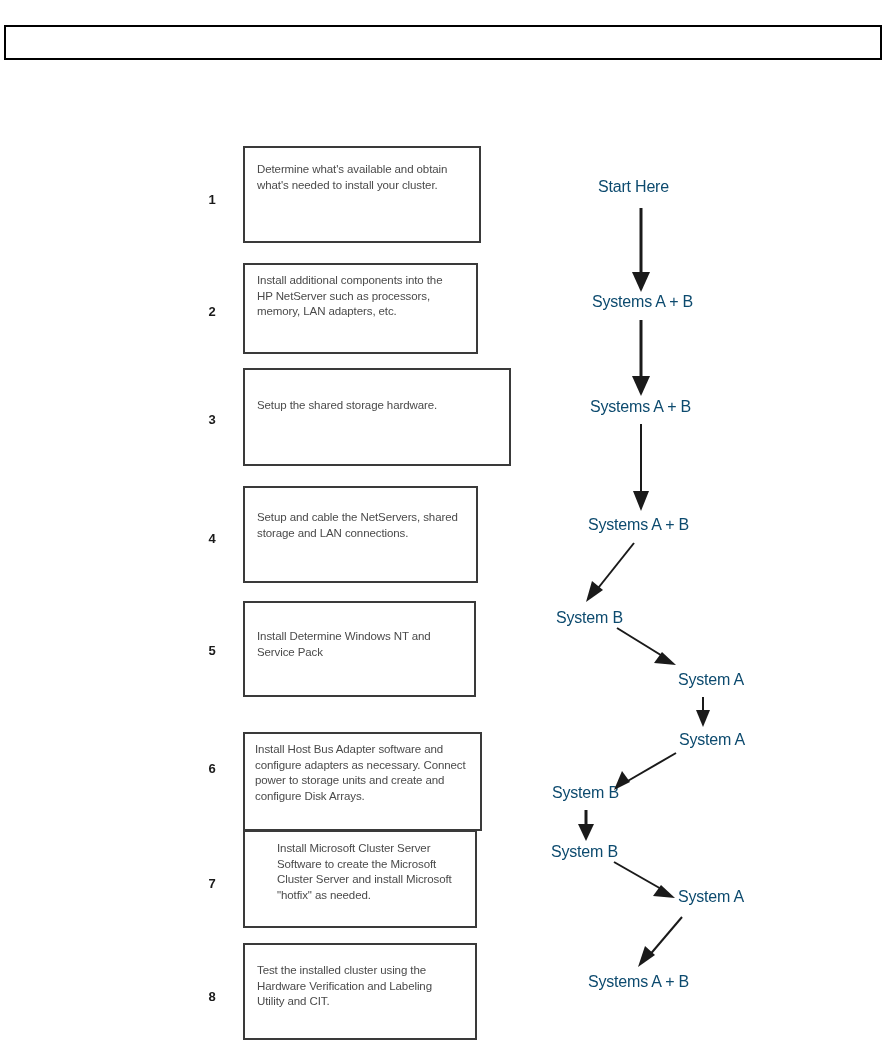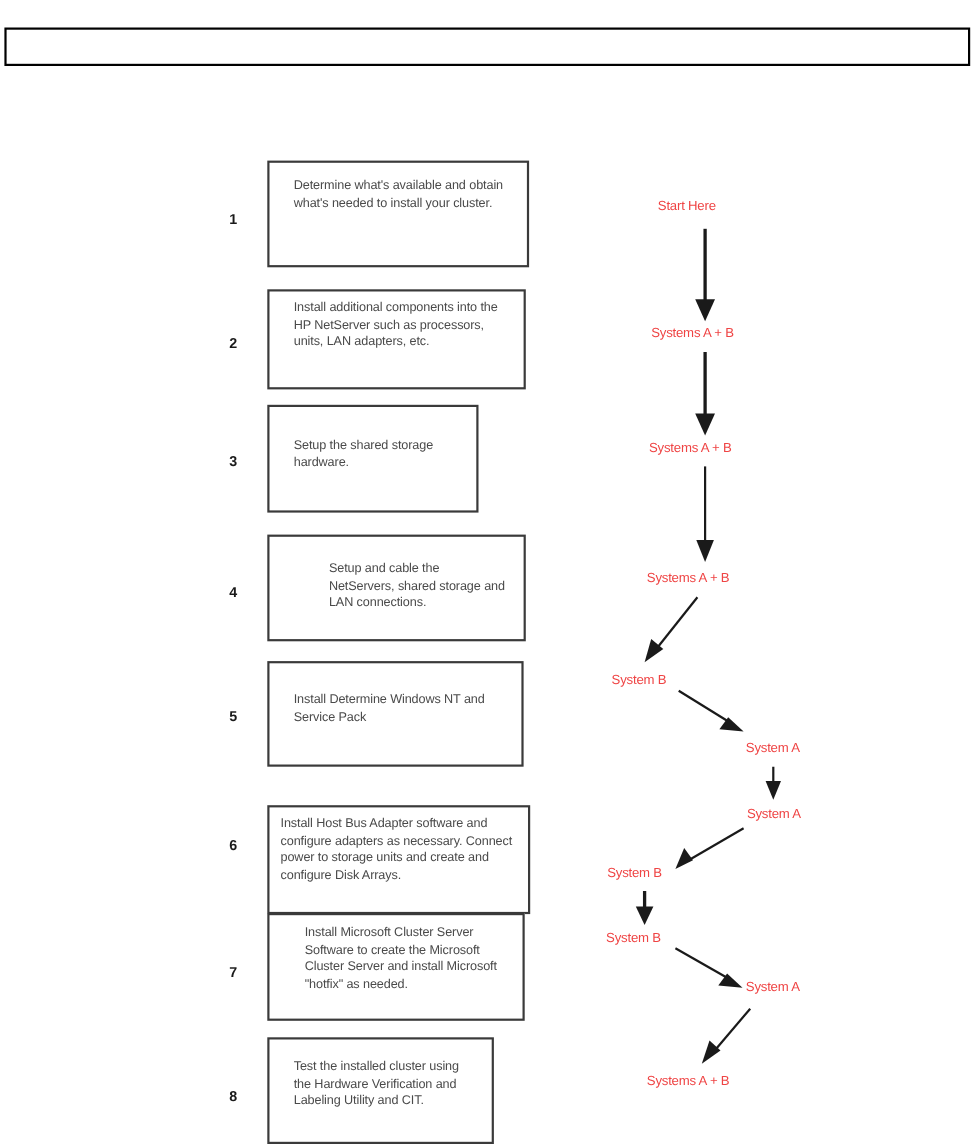--- a/index.html
+++ b/index.html
@@ -57,37 +57,37 @@
   }
   .step-box {
     position: absolute;
     left: 48px;
     border: 2px solid #3a3a3a;
     background: #ffffff;
     box-sizing: border-box;
   }
   .step-box .step-text {
     display: block;
-    padding: 14px 16px 8px 22px;
+    padding: 14px 16px 8px 12px;
     font-size: 11.5px;
     line-height: 15.5px;
     color: #4a4a4a;
     font-family: "Liberation Sans", sans-serif;
     letter-spacing: -0.1px;
   }
   .step-box.wide .step-text {
     padding: 8px 8px 6px 10px;
   }
 
   
   .sys-label {
     position: absolute;
-    font-size: 12px;
+    font-size: 16px;
     line-height: 14px;
-    color: #ef4444;
+    color: #0c4a6e;
     white-space: nowrap;
     font-family: "Liberation Sans", sans-serif;
     letter-spacing: -0.2px;
   }
 
   
   #arrow-layer {
     position: absolute;
     left: 0;
     top: 0;
@@ -108,35 +108,35 @@
   <div class="step-row" style="top:146px;">
     <span class="step-number" style="top:46px;">1</span>
     <div class="step-box" style="top:0px; width:238px; height:97px;">
       <span class="step-text">Determine what's available and obtain what's needed to install your cluster.</span>
     </div>
   </div>
 
   <div class="step-row" style="top:263px;">
     <span class="step-number" style="top:41px;">2</span>
     <div class="step-box" style="top:0px; width:235px; height:91px;">
-      <span class="step-text" style="padding-top:8px;">Install additional components into the HP NetServer such as processors, units, LAN adapters, etc.</span>
+      <span class="step-text" style="padding-top:8px;">Install additional components into the HP NetServer such as processors, memory, LAN adapters, etc.</span>
     </div>
   </div>
 
   <div class="step-row" style="top:368px;">
     <span class="step-number" style="top:44px;">3</span>
-    <div class="step-box" style="top:0px; width:192px; height:98px;">
+    <div class="step-box" style="top:0px; width:268px; height:98px;">
       <span class="step-text" style="padding-top:28px;">Setup the shared storage hardware.</span>
     </div>
   </div>
 
   <div class="step-row" style="top:486px;">
     <span class="step-number" style="top:45px;">4</span>
     <div class="step-box" style="top:0px; width:235px; height:97px;">
-      <span class="step-text" style="padding-top:22px;margin-left:32px;">Setup and cable the NetServers, shared storage and LAN connections.</span>
+      <span class="step-text" style="padding-top:22px;">Setup and cable the NetServers, shared storage and LAN connections.</span>
     </div>
   </div>
 
   <div class="step-row" style="top:601px;">
     <span class="step-number" style="top:42px;">5</span>
     <div class="step-box" style="top:0px; width:233px; height:96px;">
       <span class="step-text" style="padding-top:26px;">Install Determine Windows NT and Service Pack</span>
     </div>
   </div>
 
@@ -149,21 +149,21 @@
 
   <div class="step-row" style="top:830px;">
     <span class="step-number" style="top:46px;">7</span>
     <div class="step-box wide" style="top:0px; width:234px; height:98px;">
       <span class="step-text" style="padding:9px 8px 6px 32px;">Install Microsoft Cluster Server Software to create the Microsoft Cluster Server and install Microsoft "hotfix" as needed.</span>
     </div>
   </div>
 
   <div class="step-row" style="top:943px;">
     <span class="step-number" style="top:46px;">8</span>
-    <div class="step-box" style="top:0px; width:206px; height:97px;">
+    <div class="step-box" style="top:0px; width:234px; height:97px;">
       <span class="step-text" style="padding-top:18px;">Test the installed cluster using the Hardware Verification and Labeling Utility and CIT.</span>
     </div>
   </div>
 
   <span class="sys-label" style="left:598px; top:180px;">Start Here</span>
   <span class="sys-label" style="left:592px; top:295px;">Systems A + B</span>
   <span class="sys-label" style="left:590px; top:400px;">Systems A + B</span>
   <span class="sys-label" style="left:588px; top:518px;">Systems A + B</span>
   <span class="sys-label" style="left:556px; top:611px;">System B</span>
   <span class="sys-label" style="left:678px; top:673px;">System A</span>

